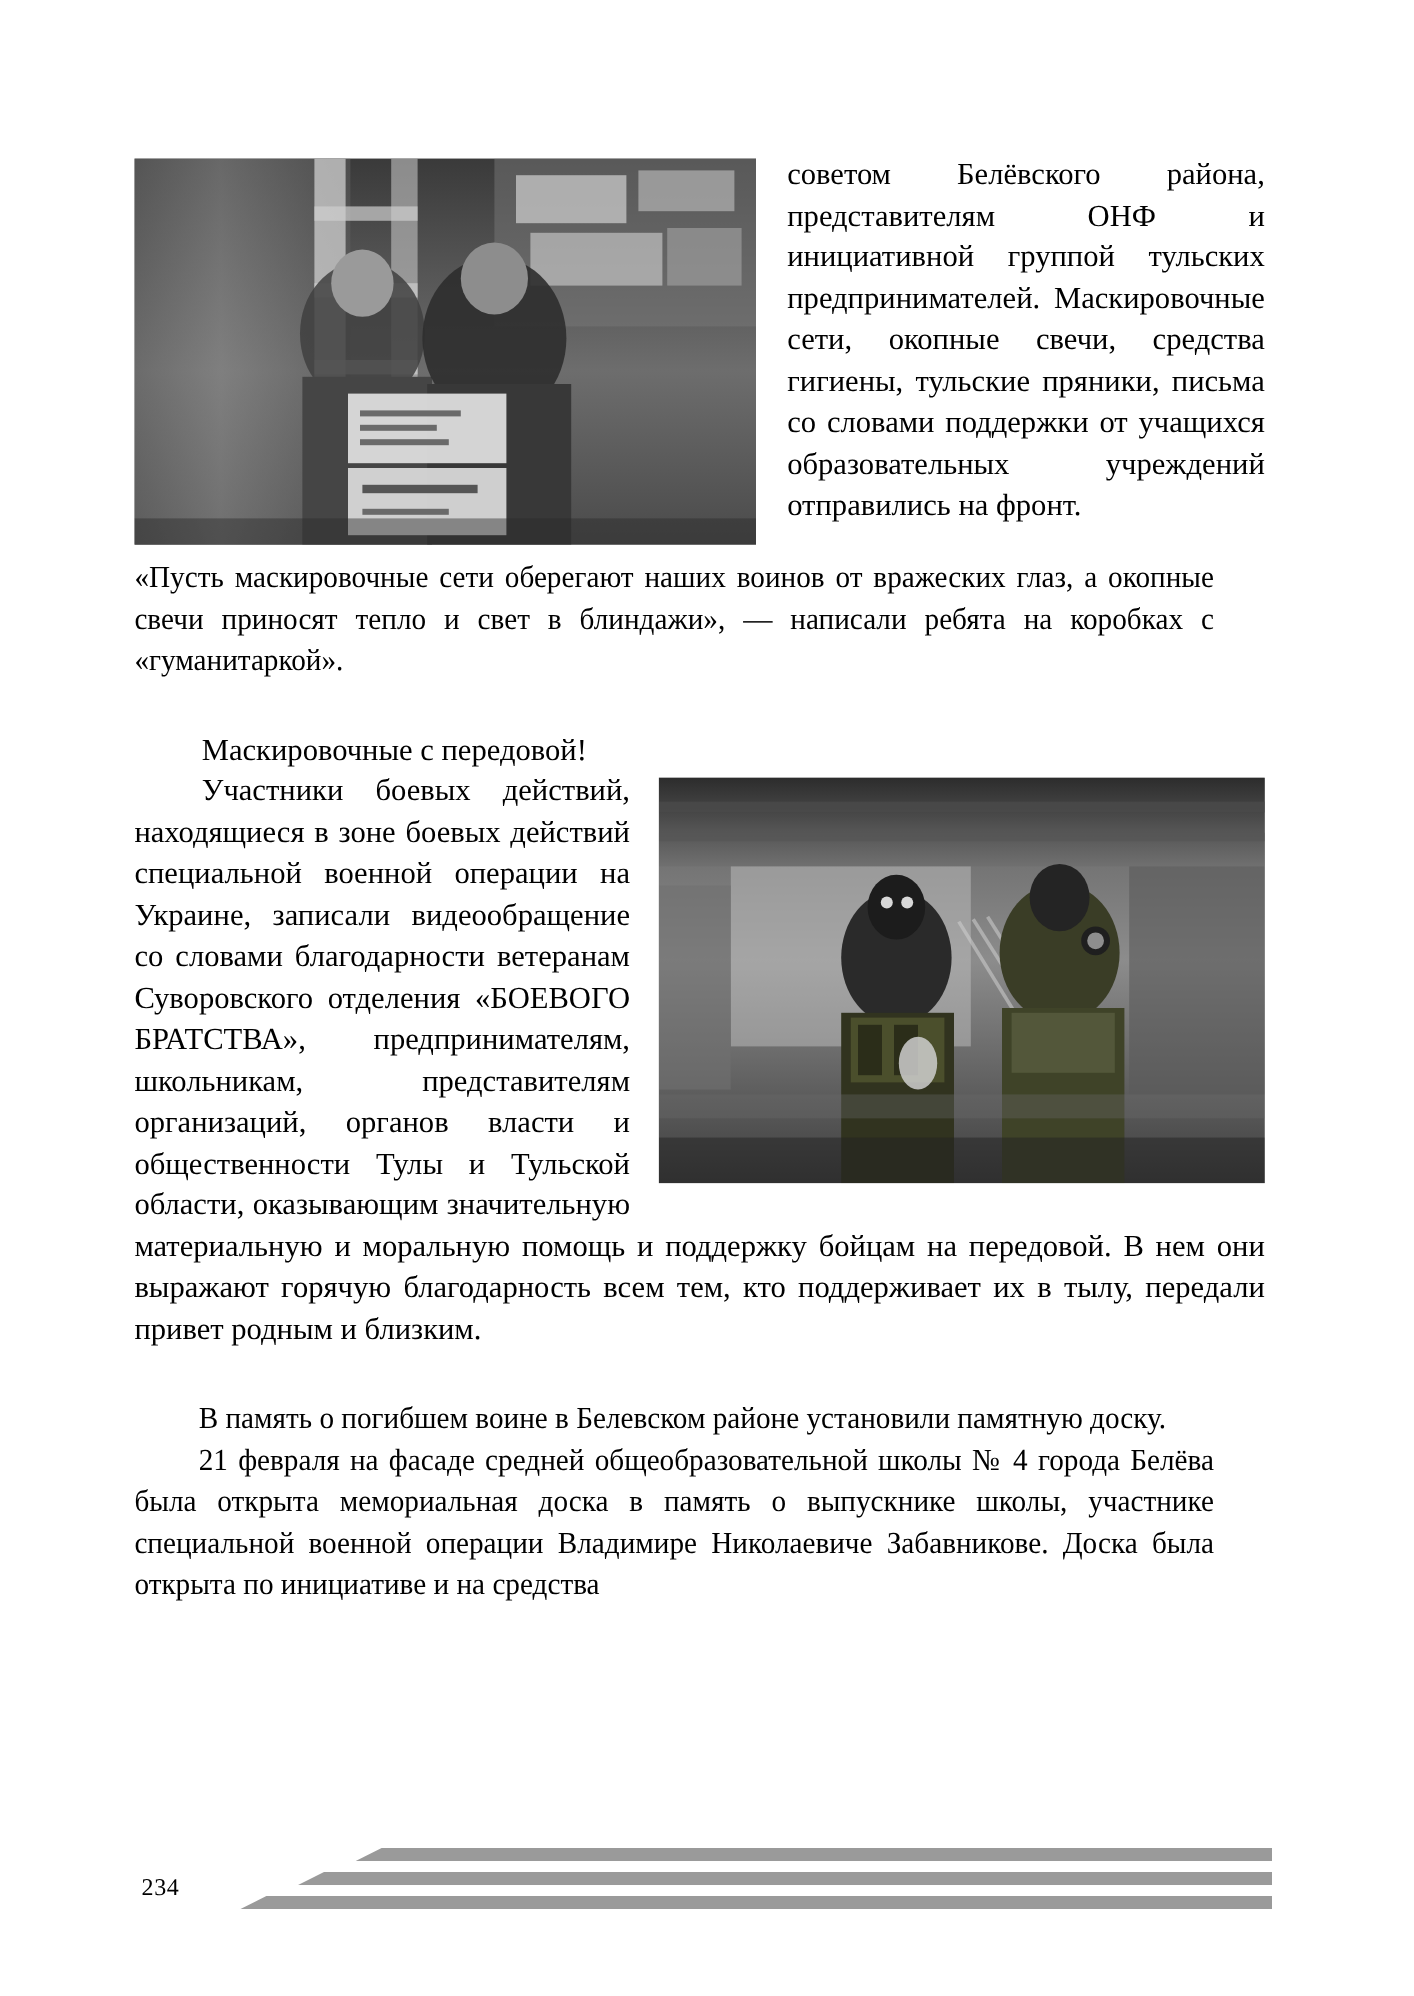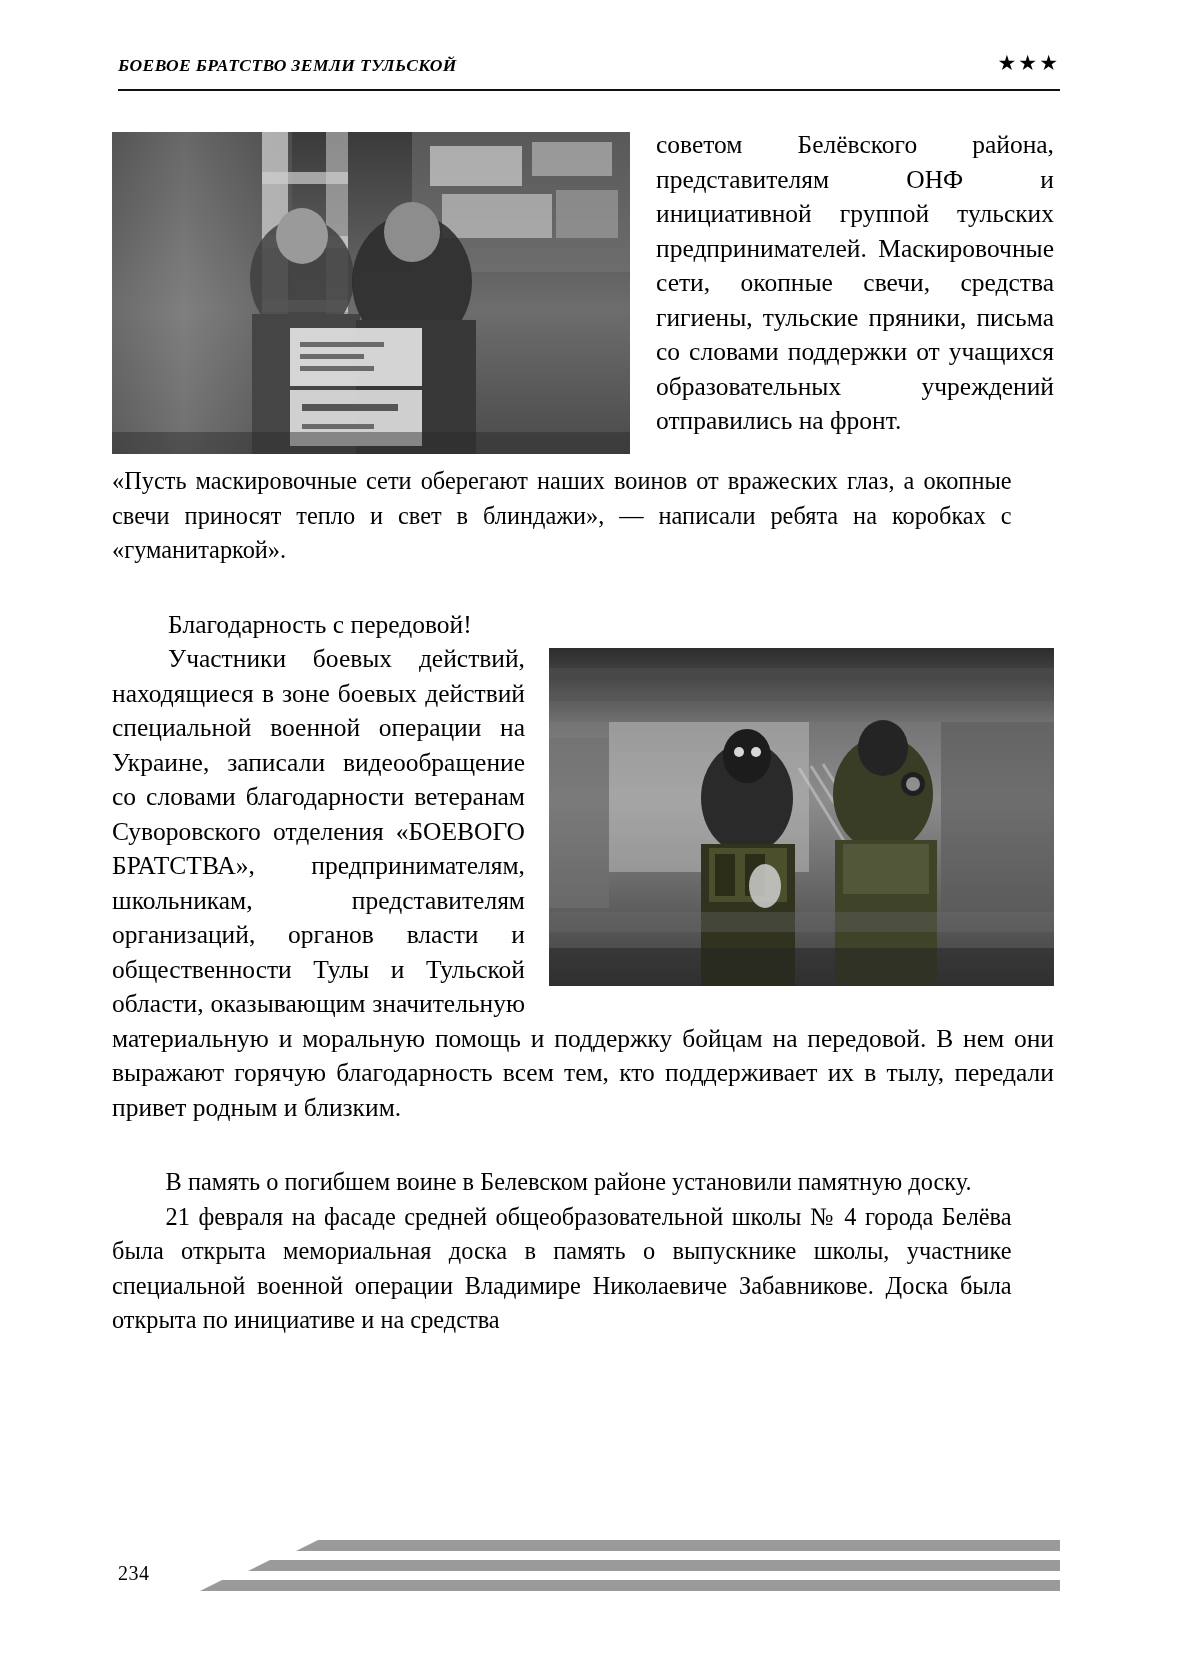--- a/index.html
+++ b/index.html
@@ -133,25 +133,20 @@
   }
   #footer .bar.b1 { top: 2px;  left: 104px; clip-path: polygon(22px 0, 100% 0, 100% 100%, 0 100%); }
   #footer .bar.b2 { top: 22px; left: 56px;  clip-path: polygon(22px 0, 100% 0, 100% 100%, 0 100%); }
   #footer .bar.b3 { top: 42px; left: 8px;   clip-path: polygon(22px 0, 100% 0, 100% 100%, 0 100%); }
 </style>
 </head>
 <body>
 
 <div id="page">
 
-  <div id="running-head">
-    <div class="rh-title">БОЕВОЕ БРАТСТВО ЗЕМЛИ ТУЛЬСКОЙ</div>
-    <div class="rh-stars">★★★</div>
-    <div class="rh-rule"></div>
-  </div>
 
   <div id="content">
 
     <div id="photo-1" class="photo">
       <div class="ph-inner">
         <svg width="518" height="322" viewBox="0 0 518 322" preserveAspectRatio="none">
           <defs>
             <linearGradient id="g1bg" x1="0" y1="0" x2="0" y2="1">
               <stop offset="0%" stop-color="#3a3a3a"></stop>
               <stop offset="55%" stop-color="#6d6d6d"></stop>
@@ -194,21 +189,21 @@
     </div>
 
     <p class="body-text">советом Белёвского района, представителям ОНФ и инициативной группой тульских предпринимателей. Маскировочные сети, окопные свечи, средства гигиены, тульские пряники, письма со словами поддержки от учащихся образовательных учреждений отправились на фронт.</p>
 
     <div class="clearer"></div>
 
     <p class="body-text condensed">«Пусть маскировочные сети оберегают наших воинов от вражеских глаз, а окопные свечи приносят тепло и свет в блиндажи», — написали ребята на коробках с «гуманитаркой».</p>
 
     <div class="gap-md"></div>
 
-    <p class="body-text indent">Благодарность с передовой!</p>
+    <p class="body-text indent">Маскировочные с передовой!</p>
 
     <div id="photo-2" class="photo">
       <div class="ph-inner">
         <svg width="505" height="338" viewBox="0 0 505 338" preserveAspectRatio="none">
           <defs>
             <linearGradient id="g2bg" x1="0" y1="0" x2="0" y2="1">
               <stop offset="0%" stop-color="#5e5e5e"></stop>
               <stop offset="45%" stop-color="#8c8c8c"></stop>
               <stop offset="100%" stop-color="#3e3e3e"></stop>
             </linearGradient>

